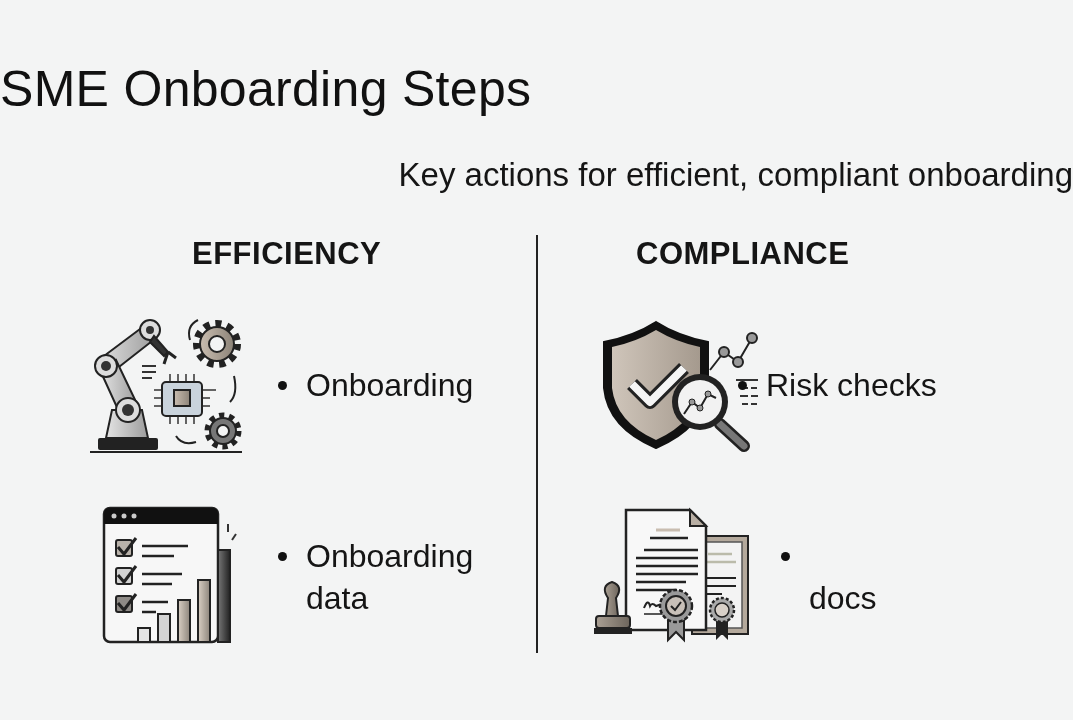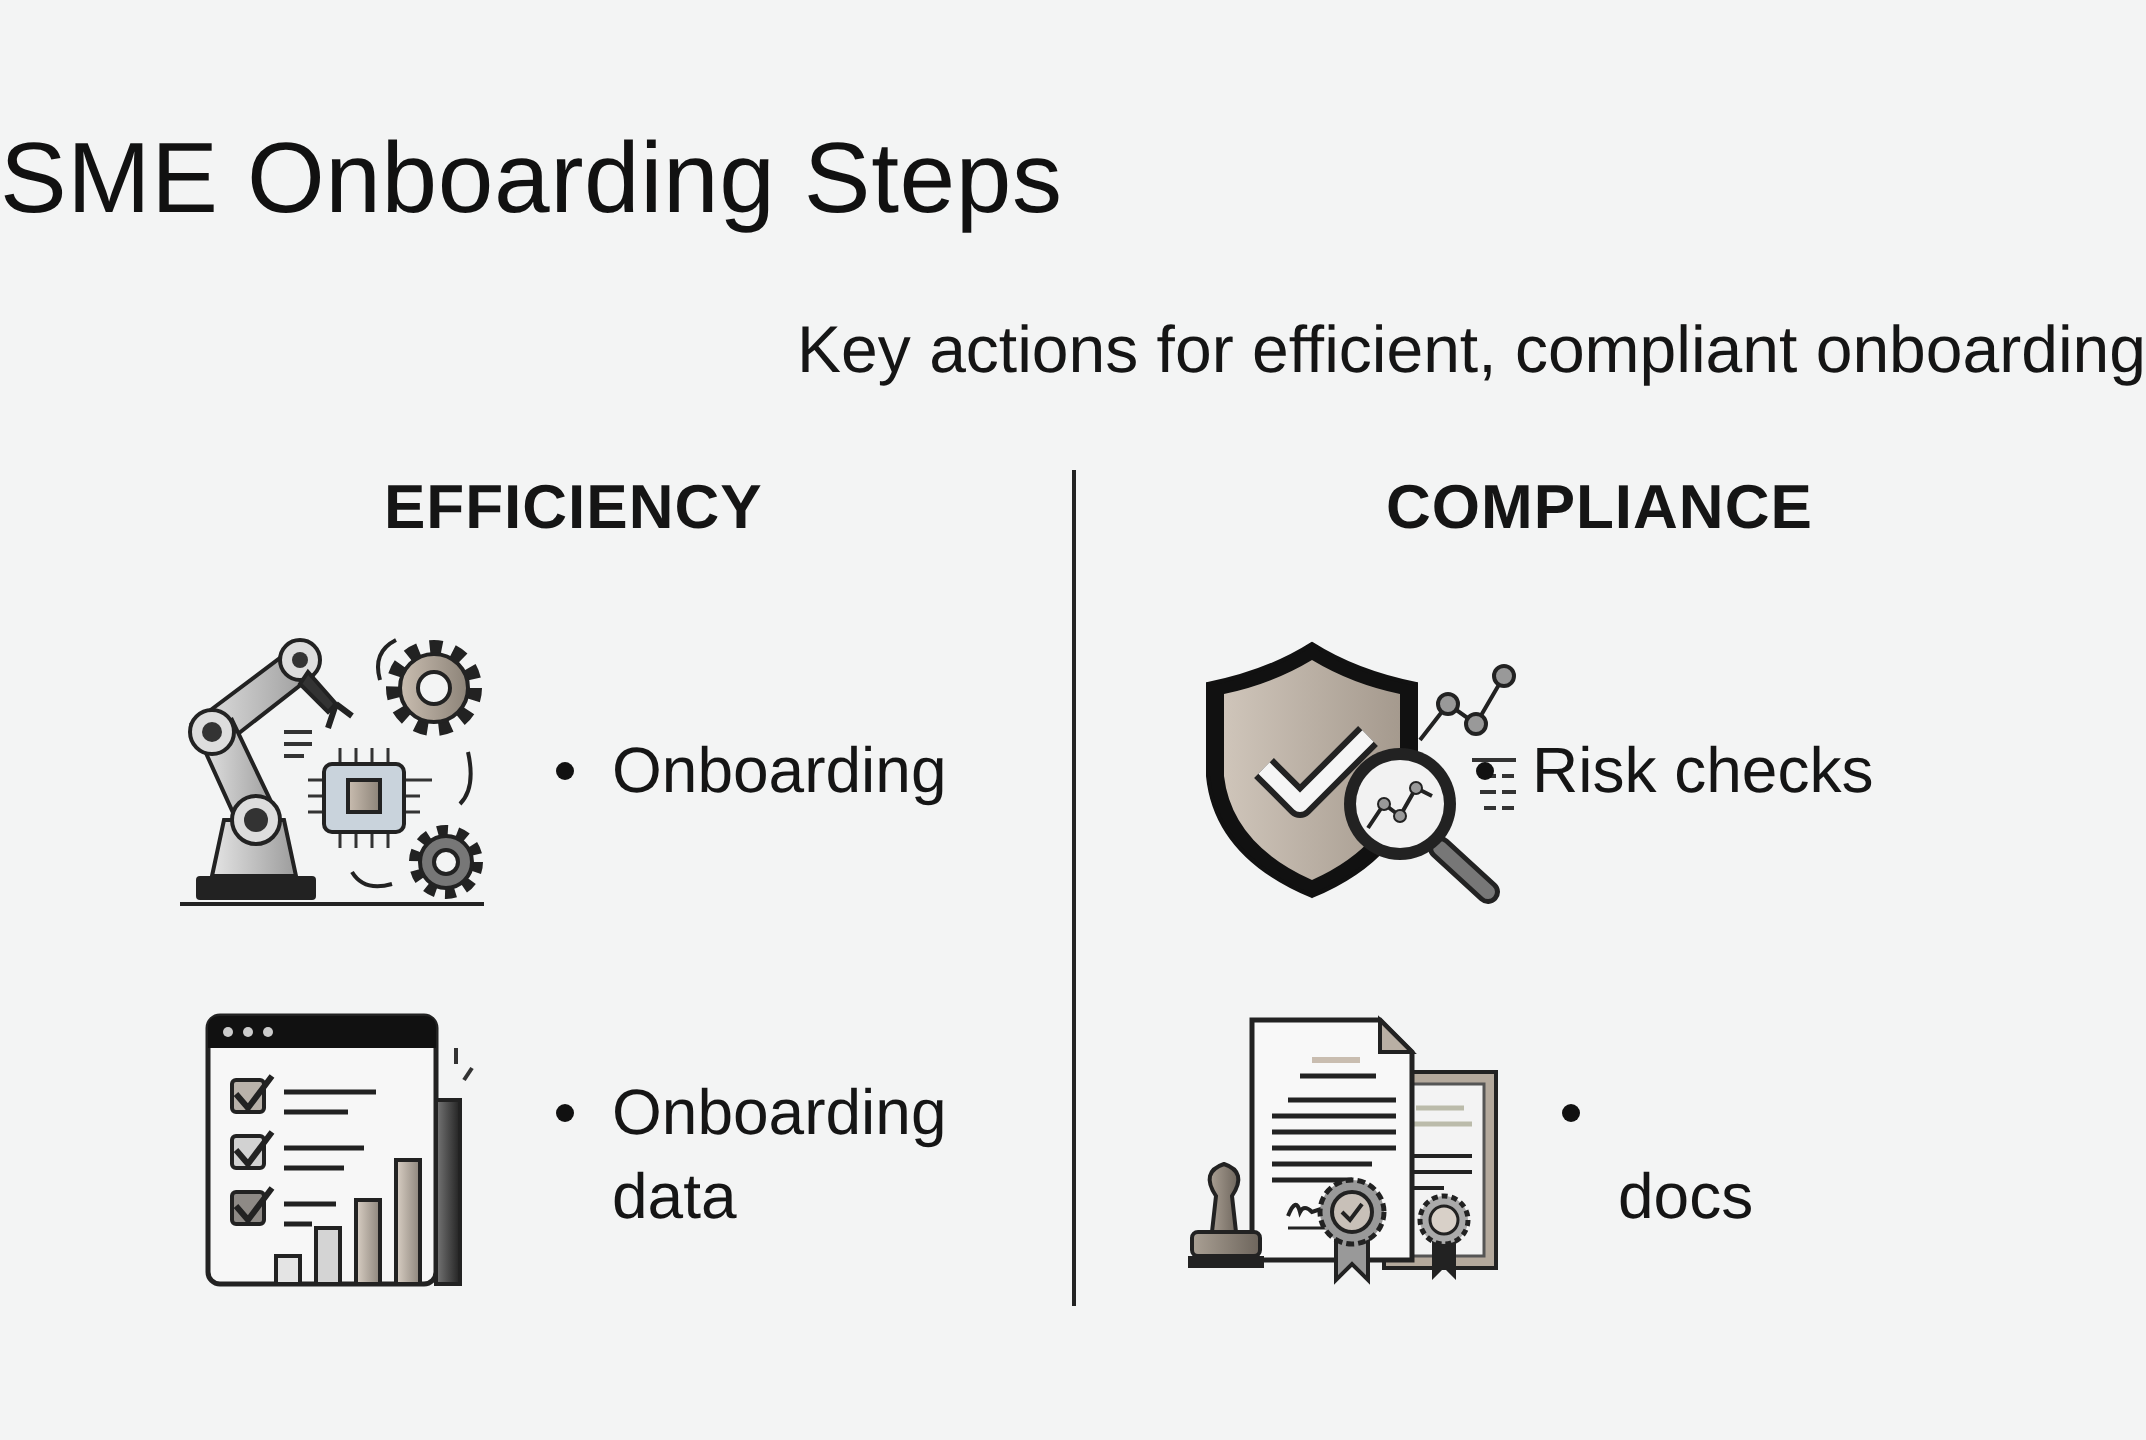--- a/index.html
+++ b/index.html
@@ -17,21 +17,21 @@
   }
   .subtitle {
     position: absolute; left: 0; right: 0; top: 140px;
     text-align: right; font-size: 33px; color: #151515; margin-top: 16px;
   }
   .col-head {
     position: absolute; top: 236px; font-size: 31px; font-weight: 700;
     letter-spacing: 0.5px; color: #151515;
   }
   .col-head.left { left: 192px; }
-  .col-head.right { left: 693px; text-align: center; }
+  .col-head.right { left: 636px; text-align: center; }
   .divider {
     position: absolute; left: 536px; top: 235px; width: 2px; height: 418px;
     background: #222;
   }
   .icon { position: absolute; }
   .item {
     position: absolute; font-size: 32px; line-height: 42px; color: #151515;
     display: flex;
   }
   .bullet {

